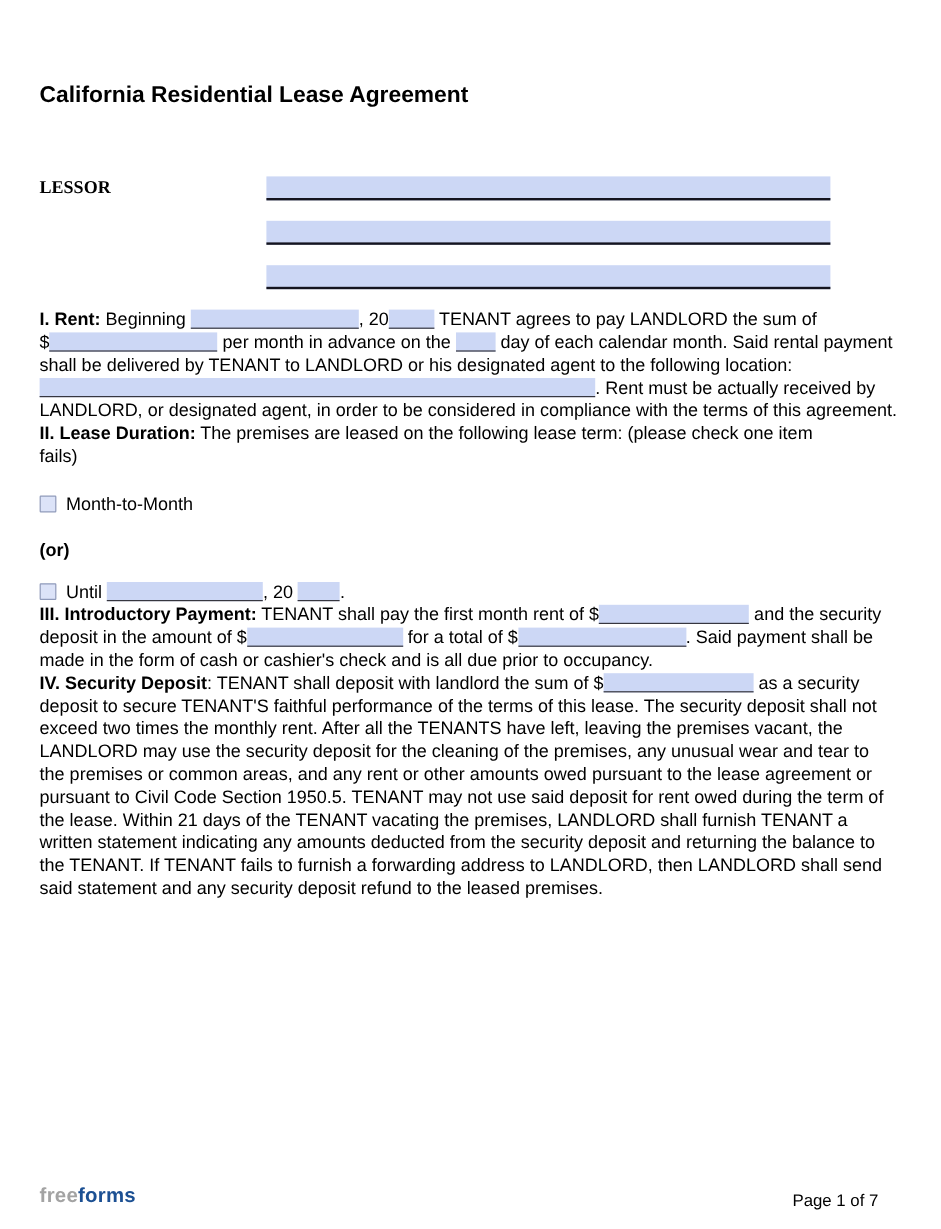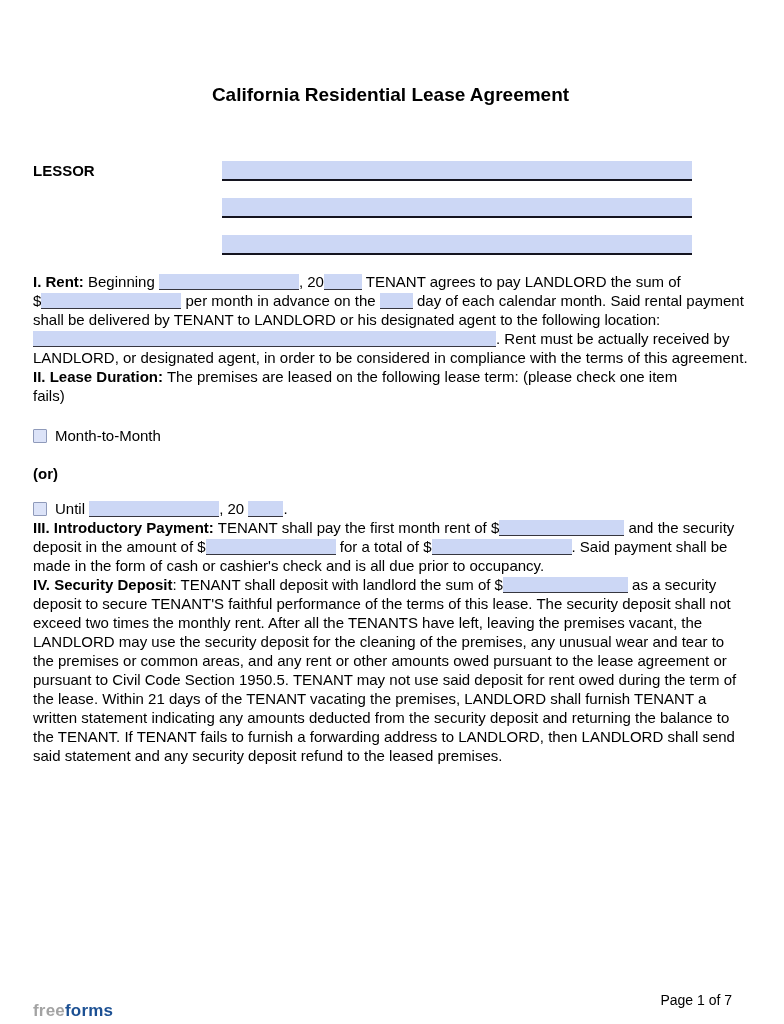--- a/index.html
+++ b/index.html
@@ -7,28 +7,26 @@
     position:relative;
     width:784px; height:1024px;
     box-sizing:border-box;
     padding:0 36px 0 33px;
     background:#ffffff;
     font-family:"Liberation Sans","DejaVu Sans",sans-serif;
     font-size:15px; line-height:19px; color:#000;
     overflow:hidden;
   }
   .title {
-    padding-top:50px;
-    text-align:center;
+    padding-top:68px;
     font-size:19px; line-height:24px;
     font-weight:bold;
-    margin-top:33px;
   }
   .fields { margin-top:54px; }
-  .field-row { display:flex; height:22px; margin-bottom:15px; }
+  .field-row { display:flex; align-items:center; height:22px; margin-bottom:15px;font-family:Liberation Serif, serif; }
   .field-label { width:189px; flex-shrink:0; font-weight:bold; }
   .field-input {
     flex:1; margin-right:56px; height:20px;
     background:#ccd7f5;
     border:0; border-bottom:2px solid #14141f;
     font:inherit; padding:0 3px; box-sizing:border-box;
     border-radius:0;
   }
   p.para { margin:0; }
   .sec-rent { margin-top:19px; }
@@ -51,21 +49,21 @@
   .checkbox {
     display:inline-block; width:12px; height:12px;
     background:#dce3f8;
     border:1px solid #8f9aba;
     border-radius:1px;
     vertical-align:-2px;
     margin-right:8px;
     cursor:pointer;
   }
   .footer-logo {
-    position:absolute; left:33px; bottom:4px;
+    position:absolute; left:33px; bottom:18px;
     font-size:17px; font-weight:bold; letter-spacing:0.2px;
   }
   .logo-free { color:#a3a3a3; }
   .logo-forms { color:#1c5093; }
   .footer-page {
     position:absolute; right:52px; bottom:14px;
     font-size:14px;
   }
 </style>
 </head>

